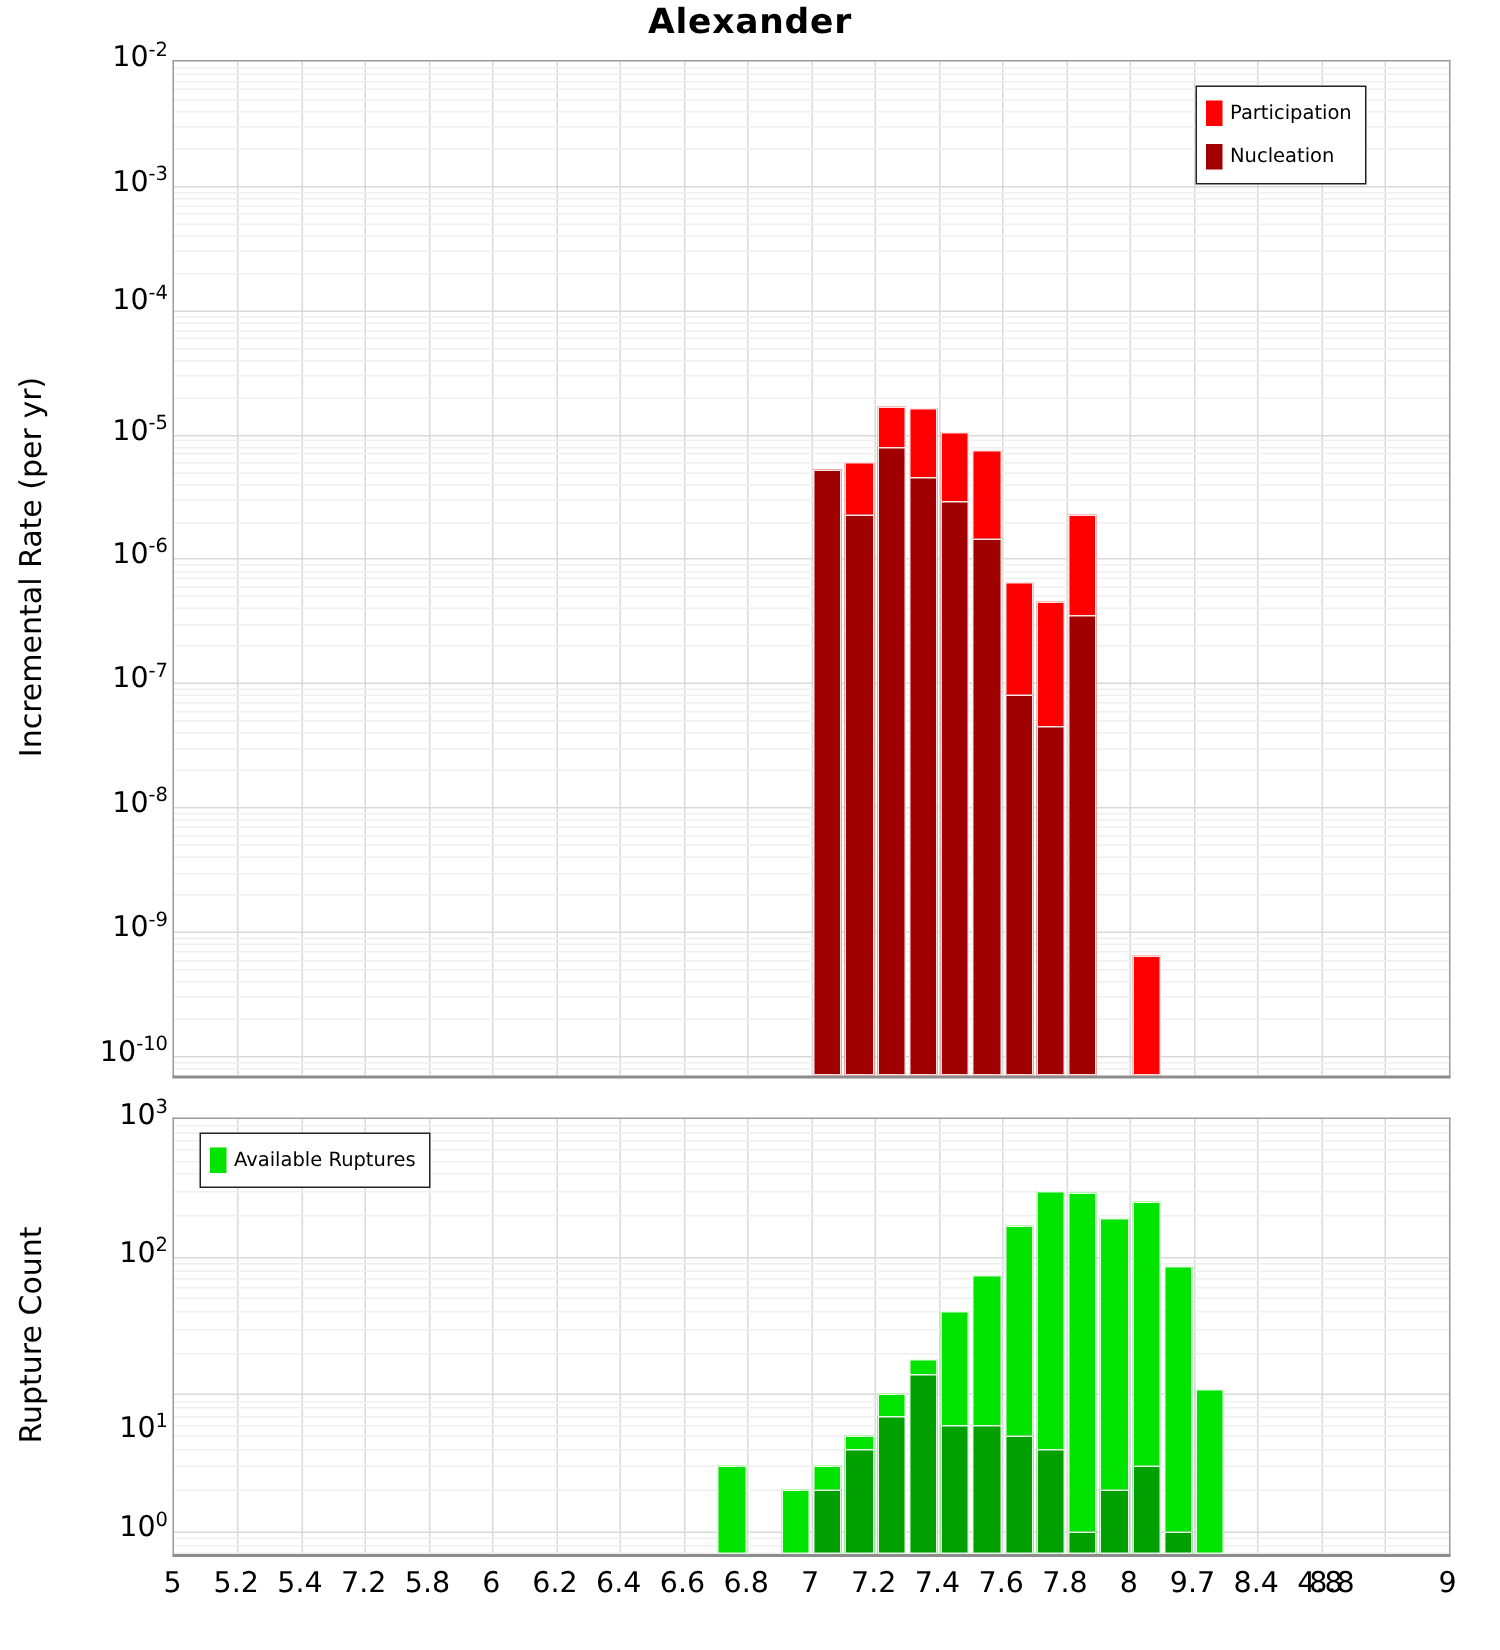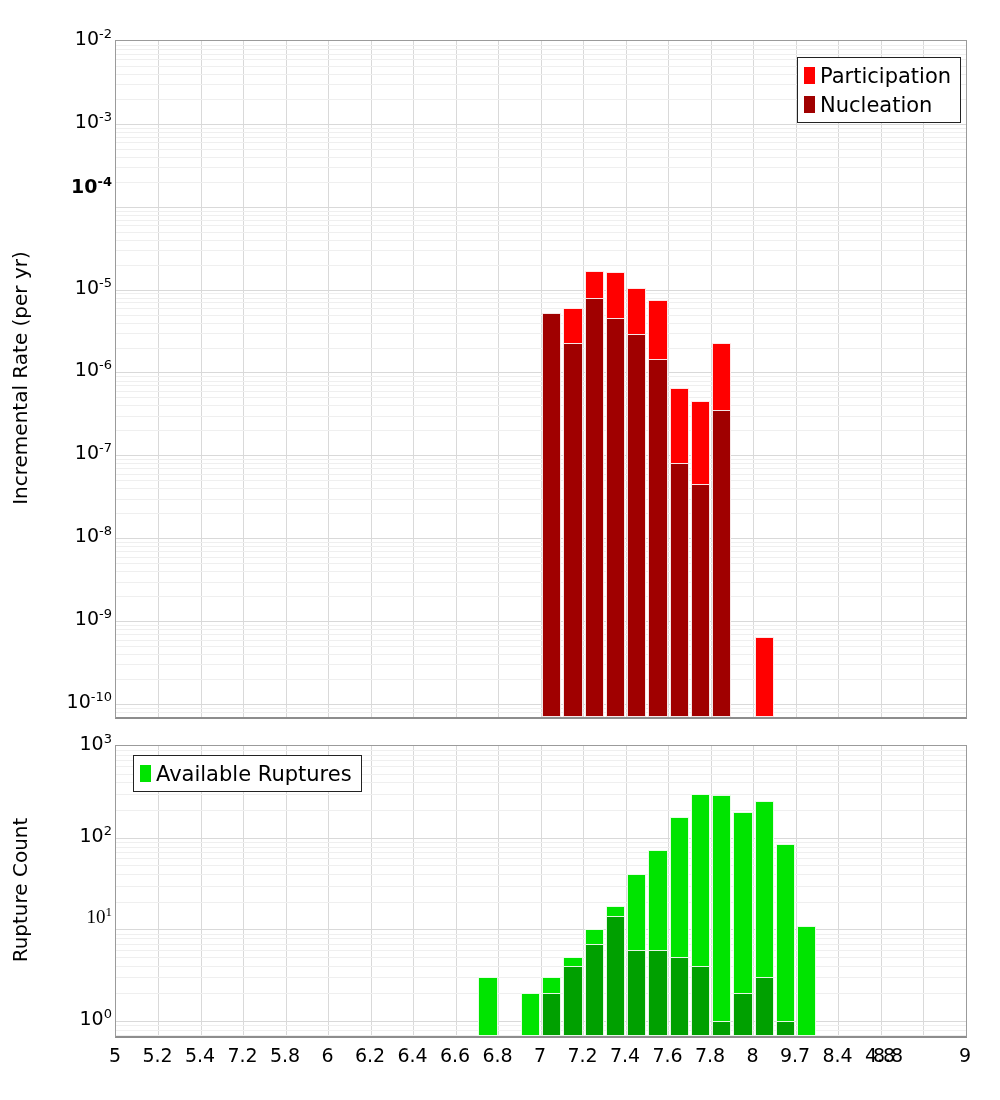--- a/index.html
+++ b/index.html
@@ -35,29 +35,30 @@
   }
   .axis-label { position:absolute; font-size:20px; white-space:nowrap; }
   .axis-label.rot { transform:translate(-50%,-50%) rotate(-90deg); }
   #xaxis-title { left:0; width:1000px; text-align:center; top:1068px; transform:none; }
   .legend {
     position:absolute; background:#ffffff; border:1.7px solid #222;
     padding:3px 9px 3px 6px; z-index:5;
   }
   .legend-item { display:flex; align-items:center; height:29px; }
   .swatch { display:inline-block; width:11px; height:17px; margin-right:5px; flex:0 0 11px; }
-  .legend-label { font-size:21px; white-space:nowrap;text-align:center; }
+  .legend-label { font-size:13px; white-space:nowrap;text-align:center; }
   #legend-rate  { left:797px; top:57px; }
   #legend-count { left:133px; top:755px; }
 </style>
 </head>
 <body>
 
 <div id="figure">
 
+  <div class="chart-title">Alexander</div>
 
   <div id="plot-rate" class="plot">
       <div class="gridline-v major" style="left: 42px;"></div>
       <div class="gridline-v major" style="left: 84.5px;"></div>
       <div class="gridline-v major" style="left: 127px;"></div>
       <div class="gridline-v major" style="left: 169.5px;"></div>
       <div class="gridline-v major" style="left: 212px;"></div>
       <div class="gridline-v major" style="left: 254.5px;"></div>
       <div class="gridline-v major" style="left: 297px;"></div>
       <div class="gridline-v major" style="left: 339.5px;"></div>
@@ -262,30 +263,30 @@
 
   <div class="legend" id="legend-count">
     <div class="legend-item">
       <span class="swatch" id="sw-available" style="background: rgb(0, 228, 0);"></span>
       <span class="legend-label">Available Ruptures</span>
     </div>
   </div>
 
 <div class="ytick" style="top: 29px;"><span>10</span><sup>-2</sup></div>
     <div class="ytick" style="top: 111.874px;"><span>10</span><sup>-3</sup></div>
-    <div class="ytick" style="top: 177px; font-weight: bold;"><span>10</span><sup>-4</sup></div>
+    <div class="ytick" style="top: 191px;"><span>10</span><sup>-4</sup></div>
     <div class="ytick" style="top: 277.621px;"><span>10</span><sup>-5</sup></div>
     <div class="ytick" style="top: 360.494px;"><span>10</span><sup>-6</sup></div>
     <div class="ytick" style="top: 443.368px;"><span>10</span><sup>-7</sup></div>
     <div class="ytick" style="top: 526.242px;"><span>10</span><sup>-8</sup></div>
     <div class="ytick" style="top: 609.115px;"><span>10</span><sup>-9</sup></div>
     <div class="ytick" style="top: 691.989px;"><span>10</span><sup>-10</sup></div>
     <div class="ytick" style="top: 734px;"><span>10</span><sup>3</sup></div>
     <div class="ytick" style="top: 825.656px;"><span>10</span><sup>2</sup></div>
-    <div class="ytick" style="top: 907px; font-family: Liberation Serif, serif;"><span>10</span><sup>1</sup></div>
+    <div class="ytick" style="top: 943px;"><span>10</span><sup>1</sup></div>
     <div class="ytick" style="top: 1008.97px;"><span>10</span><sup>0</sup></div>
     <div class="xtick" style="left: 115px;">5</div>
     <div class="xtick" style="left: 157.5px;">5.2</div>
     <div class="xtick" style="left: 200px;">5.4</div>
     <div class="xtick" style="left: 242.5px;">7.2</div>
     <div class="xtick" style="left: 285px;">5.8</div>
     <div class="xtick" style="left: 327.5px;">6</div>
     <div class="xtick" style="left: 370px;">6.2</div>
     <div class="xtick" style="left: 412.5px;">6.4</div>
     <div class="xtick" style="left: 455px;">6.6</div>

